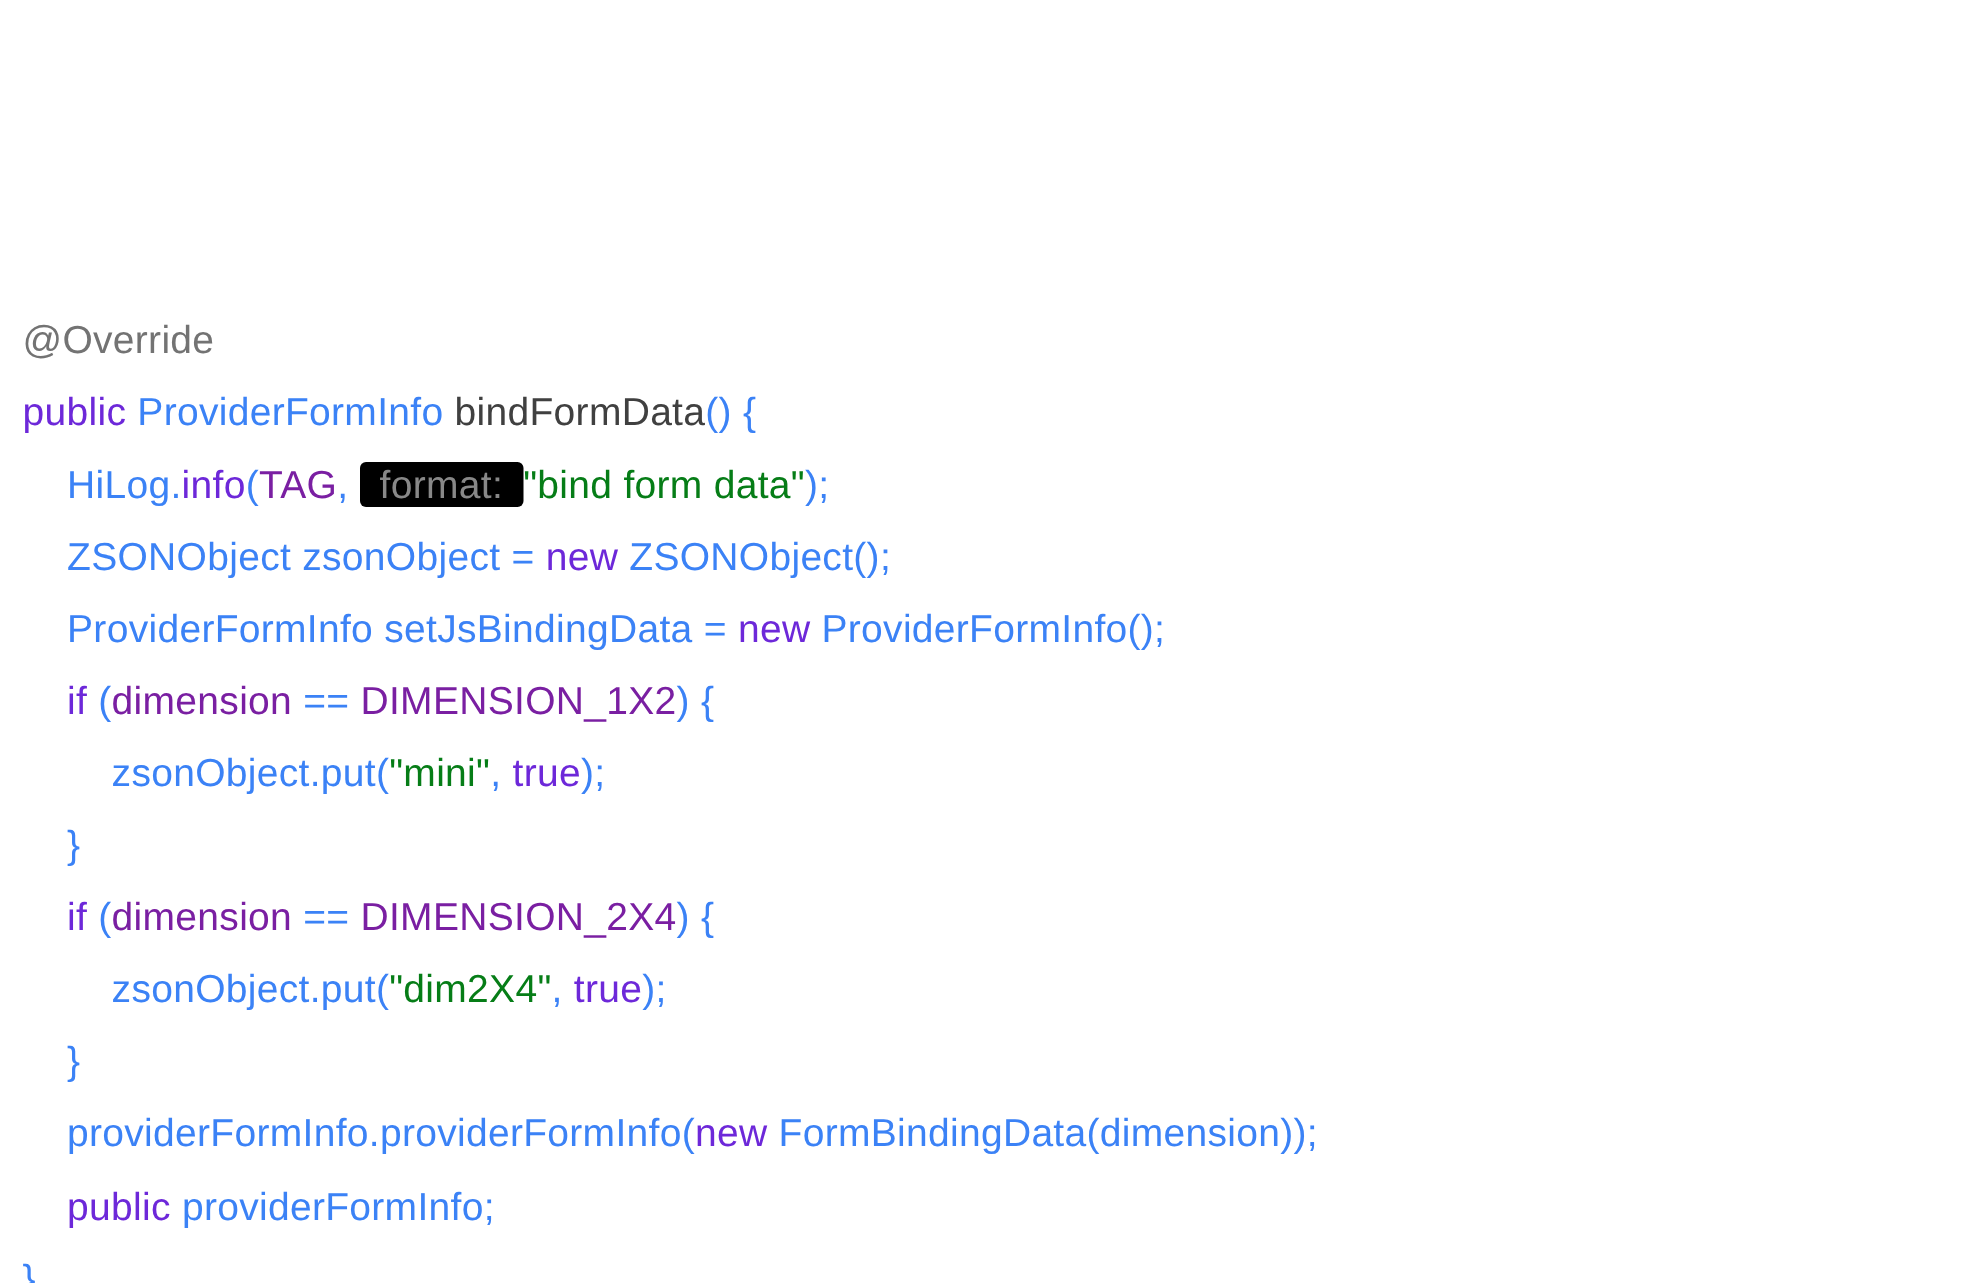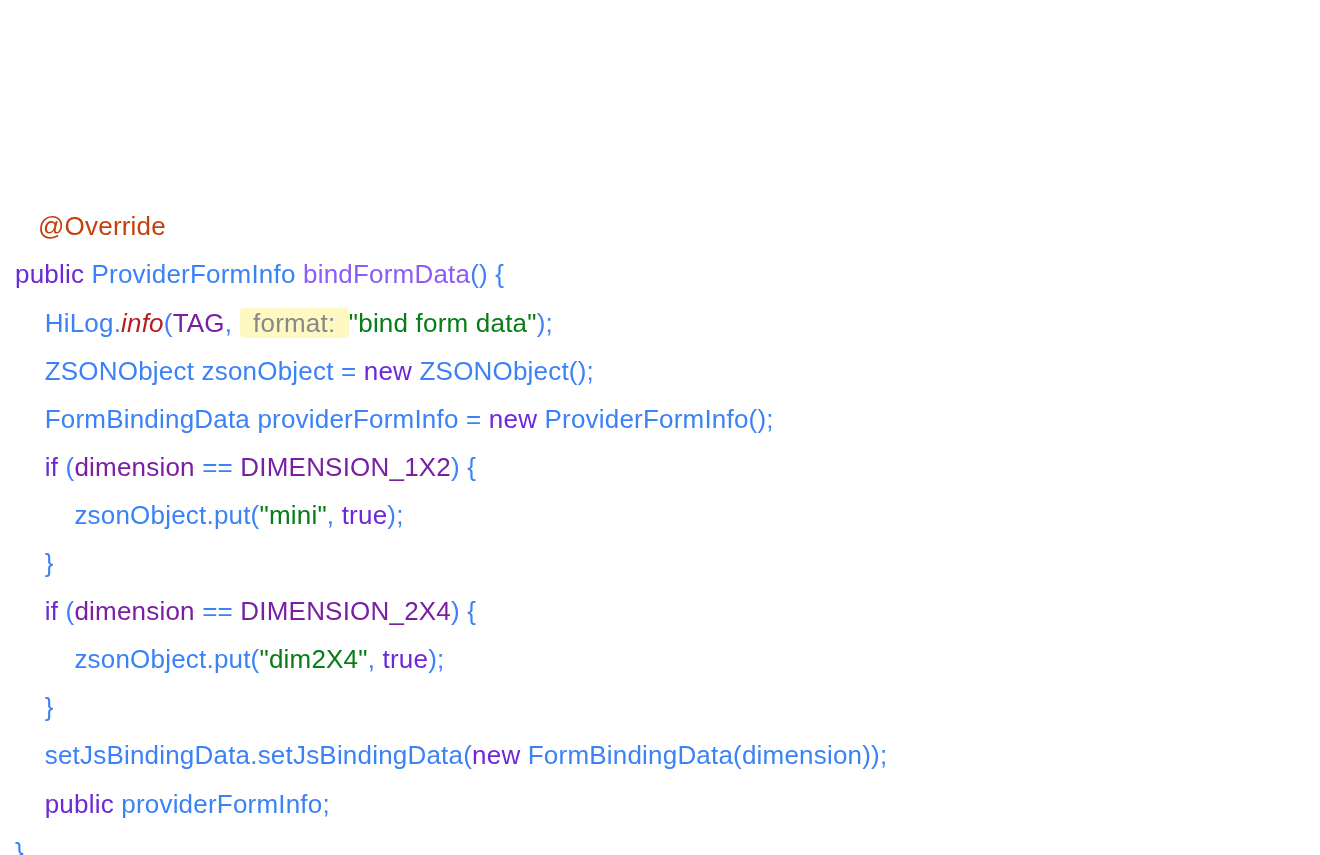--- a/index.html
+++ b/index.html
@@ -6,50 +6,50 @@
       margin: 0;
       padding: 10px 15px;
       background: #ffffff;
       font-family: "Segoe UI", "Microsoft YaHei", Arial, sans-serif;
       font-size: 26px;
       line-height: 1.85;
       color: #1a1a1a;
       white-space: pre;
       letter-spacing: 0.2px;
     }
-    .c-annotation { color: #c2410c; margin-left: 23px; }
+    .c-annotation { color: #737373; }
     .c-keyword    { color: #6d28d9; }
     .c-plain      { color: #3b82f6; }
-    .c-method-def { color: #8b5cf6; }
-    .c-static     { color: #b91c1c; font-style: italic; }
+    .c-method-def { color: #404040; }
+    .c-static     { color: #6d28d9; }
     .c-param-hint {
       color: #888888;
-      background: #fef9c3;
+      background: #000000;
       border-radius: 4px;
       padding: 0 6px;
       font-style: normal;
     }
     .c-string     { color: #067d17; }
     .c-field      { color: #7a1fa2; margin-top: 20px; }
     .c-const      { color: #7a1fa2; }
   </style>
 </head>
 <body>
 
 
 
 <div><span class="c-annotation">@Override</span>
 <span class="c-keyword">public</span><span class="c-plain"> ProviderFormInfo </span><span class="c-method-def">bindFormData</span><span class="c-plain">() {</span>
 <span class="c-plain">    HiLog.</span><span class="c-static">info</span><span class="c-plain">(</span><span class="c-const">TAG</span><span class="c-plain">, </span><span class="c-param-hint"> format: </span><span class="c-string">"bind form data"</span><span class="c-plain">);</span>
 <span class="c-plain">    ZSONObject zsonObject = </span><span class="c-keyword">new</span><span class="c-plain"> ZSONObject();</span>
-<span class="c-plain">    FormBindingData providerFormInfo = </span><span class="c-keyword">new</span><span class="c-plain"> ProviderFormInfo();</span>
+<span class="c-plain">    ProviderFormInfo setJsBindingData = </span><span class="c-keyword">new</span><span class="c-plain"> ProviderFormInfo();</span>
 <span class="c-plain">    </span><span class="c-keyword">if</span><span class="c-plain"> (</span><span class="c-field">dimension</span><span class="c-plain"> == </span><span class="c-const">DIMENSION_1X2</span><span class="c-plain">) {</span>
 <span class="c-plain">        zsonObject.put(</span><span class="c-string">"mini"</span><span class="c-plain">, </span><span class="c-keyword">true</span><span class="c-plain">);</span>
 <span class="c-plain">    }</span>
 <span class="c-plain">    </span><span class="c-keyword">if</span><span class="c-plain"> (</span><span class="c-field">dimension</span><span class="c-plain"> == </span><span class="c-const">DIMENSION_2X4</span><span class="c-plain">) {</span>
 <span class="c-plain">        zsonObject.put(</span><span class="c-string">"dim2X4"</span><span class="c-plain">, </span><span class="c-keyword">true</span><span class="c-plain">);</span>
 <span class="c-plain">    }</span>
-<span class="c-plain">    setJsBindingData.setJsBindingData(</span><span class="c-keyword">new</span><span class="c-plain"> FormBindingData(dimension));</span>
+<span class="c-plain">    providerFormInfo.providerFormInfo(</span><span class="c-keyword">new</span><span class="c-plain"> FormBindingData(dimension));</span>
 <span class="c-plain">    </span><span class="c-keyword">public</span><span class="c-plain"> providerFormInfo;</span>
 <span class="c-plain">}</span></div>
 
 
 
 
 </body></html>

